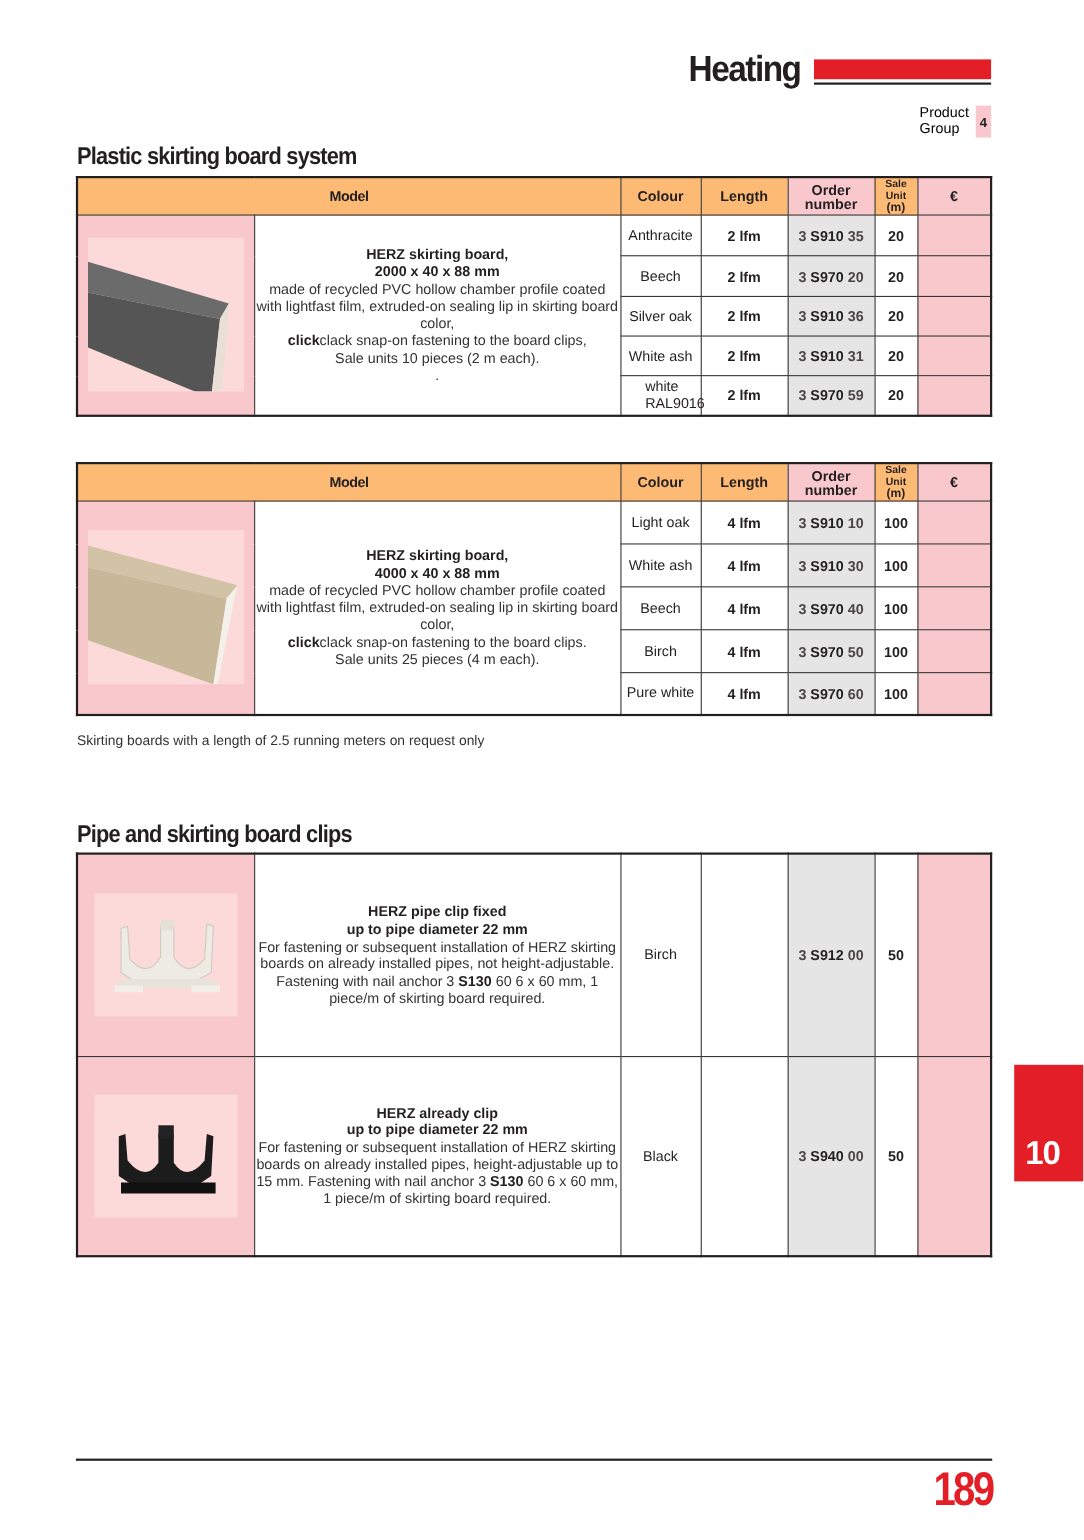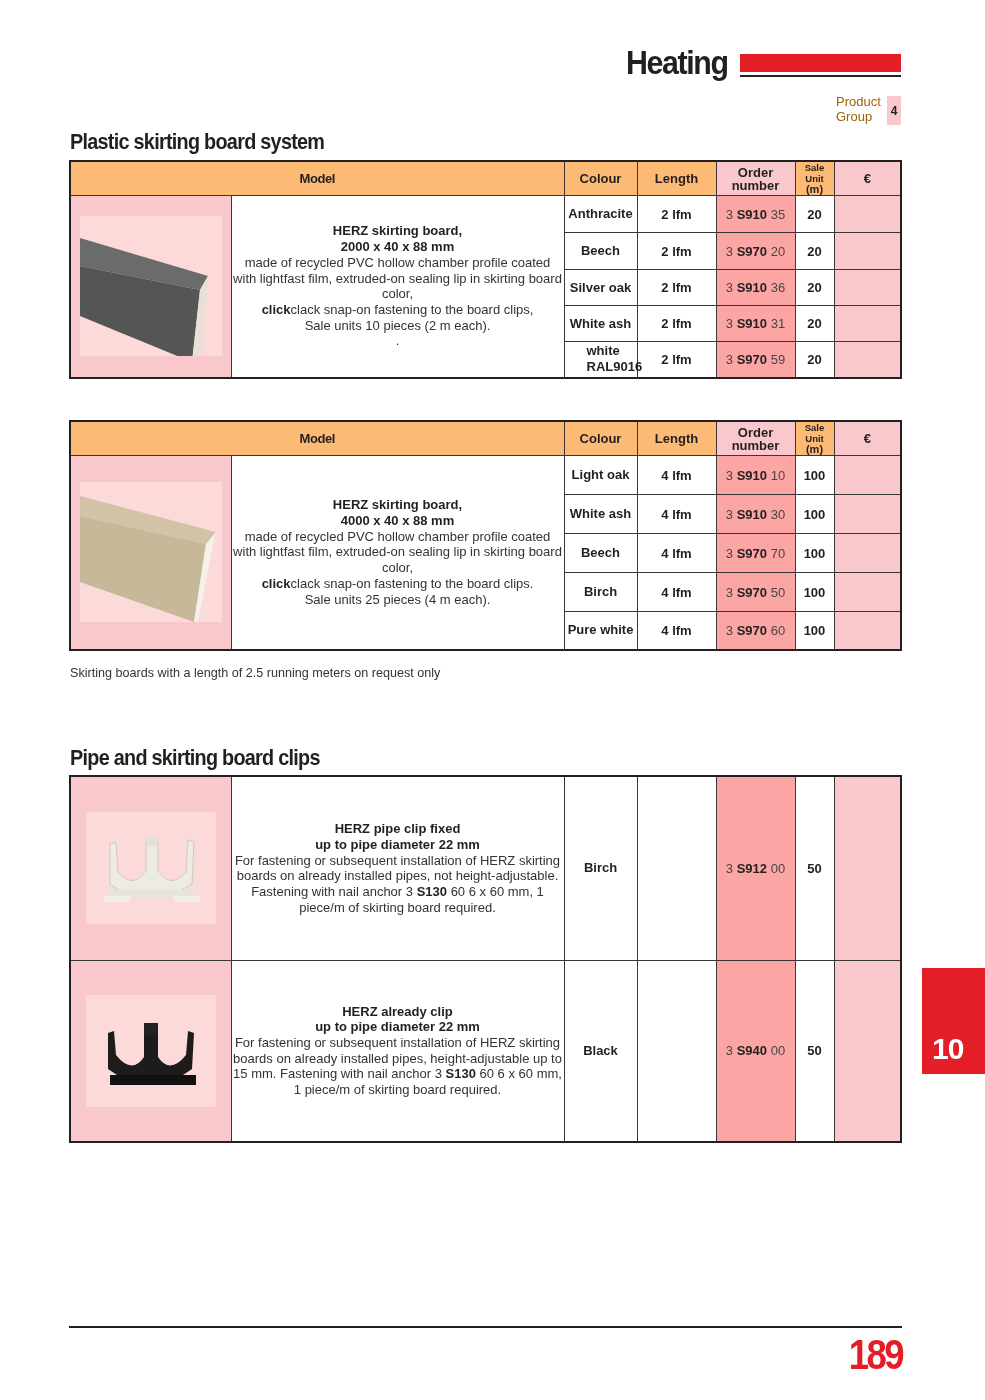--- a/index.html
+++ b/index.html
@@ -3,40 +3,40 @@
 <meta charset="utf-8">
 <style>
   html, body { margin:0; padding:0; background:#fff; }
   body { width:985px; height:1400px; position:relative; font-family:"Liberation Sans", sans-serif; color:#231f20; overflow:hidden; }
   .abs { position:absolute; }
 
   
   .chapter-title { left:626px; top:44px; font-size:33px; font-weight:bold; letter-spacing:-1.5px; transform:scaleX(0.92); transform-origin:left top; }
   .chapter-bar { left:740px; top:54px; width:161px; height:18px; background:#e41e26; }
   .chapter-bar-line { left:740px; top:75px; width:161px; height:2px; background:#231f20; }
-  .pg-label { left:836px; top:94px; font-size:13px; line-height:15px; color:#a16207; }
+  .pg-label { left:836px; top:94px; font-size:13px; line-height:15px; color:#000000; }
   .pg-num { left:887px; top:96px; width:14px; height:29px; background:#f8c8cc; font-size:12px; font-weight:bold; display:flex; align-items:center; justify-content:center; }
 
   .section-title { left:70px; font-size:22px; font-weight:bold; letter-spacing:-0.8px; transform:scaleX(0.9); transform-origin:left top; }
 
   
   table.prod { position:absolute; left:69px; width:833px; border-collapse:collapse; border:2px solid #231f20; table-layout:fixed; }
   table.prod td, table.prod th { border:1.5px solid #3a3536; padding:0; text-align:center; vertical-align:middle; font-size:13px; }
   table.prod th { font-weight:bold; background:#fdba74; height:31px; }
   th.model { text-align:left; padding-left:9px; font-size:16px; font-weight:bold; letter-spacing:-0.4px; }
   th.sm { font-size:9.5px; line-height:11px; }
   th.sm span { display:block; font-size:11px; }
   th.ord { line-height:13px; background:#f8c8cc !important; }
   th.eur { background:#f8c8cc !important; font-size:18px; font-weight:normal; }
   td.img { background:#f8c8cc; }
   td.desc { text-align:left; vertical-align:top; padding:7px 8px 0 9px; font-size:12.6px; line-height:15.7px; color:#333;margin-left:41px; }
   td.desc b { color:#231f20; }
-  td.colour { font-weight:bold; line-height:16px; }
+  td.colour { font-weight:normal; line-height:16px; }
   td.len { font-weight:bold; }
-  td.ord { background:#fca5a5; color:#4a4546; font-size:12.5px; }
+  td.ord { background:#e5e5e5; color:#4a4546; font-size:12.5px;font-weight:bold; }
   td.ord b { color:#231f20; }
   td.unit { font-weight:bold; }
   td.eur { background:#f8c8cc; }
 
   .img-box { margin:0 auto; width:142px; height:140px; background:#fcdada; position:relative; overflow:hidden; }
 
   .note { left:70px; top:666px; font-size:12.6px; color:#333; }
 
   .tab10 { left:922px; top:968px; width:63px; height:106px; background:#e41e26; }
   .tab10 span { position:absolute; left:10px; bottom:8px; color:#fff; font-size:30px; font-weight:bold; letter-spacing:-1px; }
@@ -183,21 +183,21 @@
   <tr style="height:39px">
     <td class="colour">White ash</td>
     <td class="len">4 lfm</td>
     <td class="ord"><span>3</span> <b>S910</b> <span>30</span></td>
     <td class="unit">100</td>
     <td class="eur"></td>
   </tr>
   <tr style="height:39px">
     <td class="colour">Beech</td>
     <td class="len">4 lfm</td>
-    <td class="ord"><span>3</span> <b>S970</b> <span>70</span></td>
+    <td class="ord"><span>3</span> <b>S970</b> <span>40</span></td>
     <td class="unit">100</td>
     <td class="eur"></td>
   </tr>
   <tr style="height:39px">
     <td class="colour">Birch</td>
     <td class="len">4 lfm</td>
     <td class="ord"><span>3</span> <b>S970</b> <span>50</span></td>
     <td class="unit">100</td>
     <td class="eur"></td>
   </tr>

